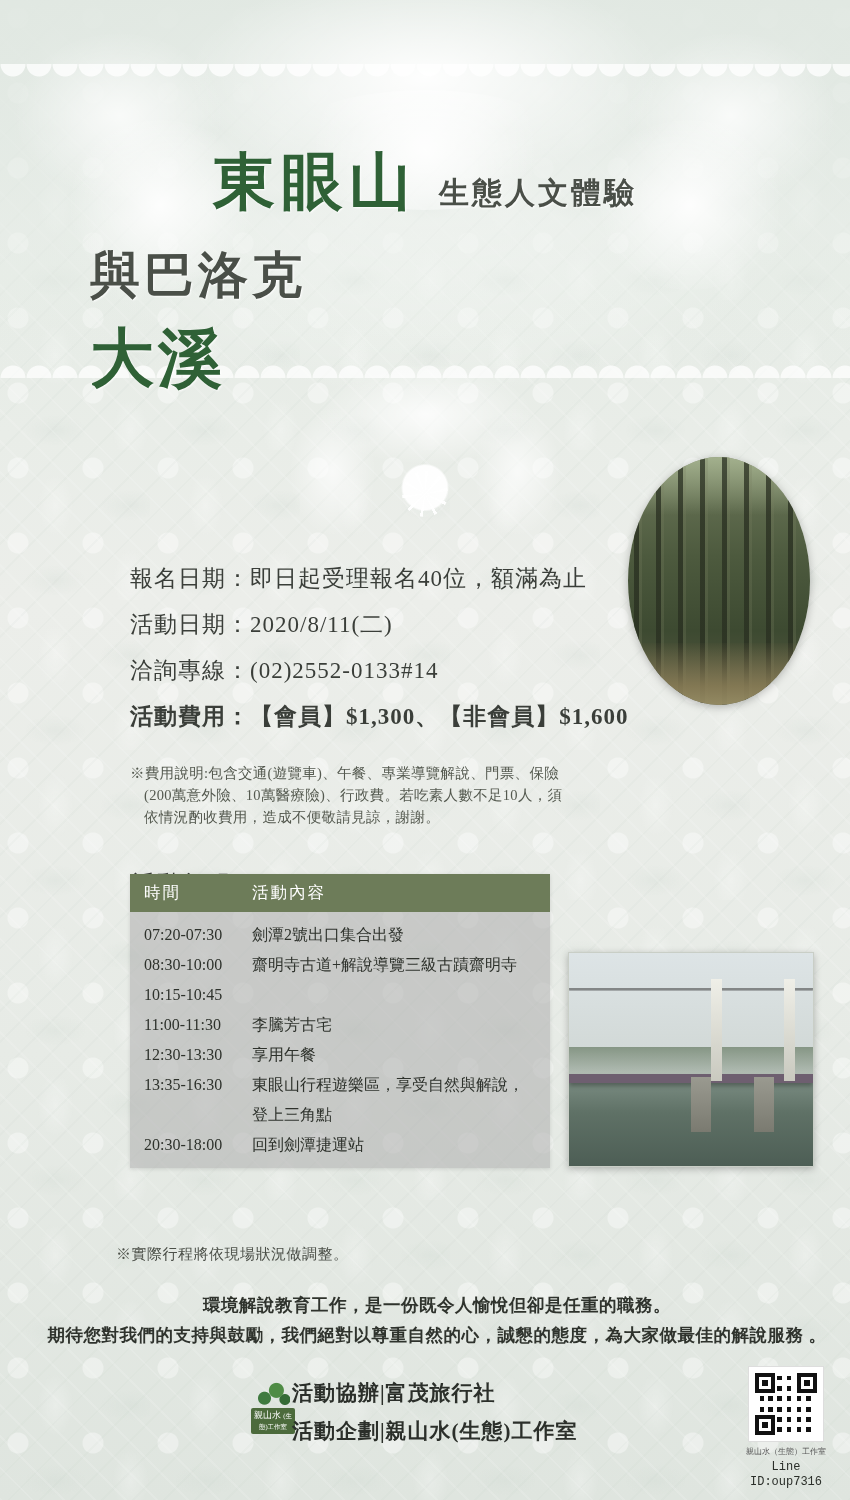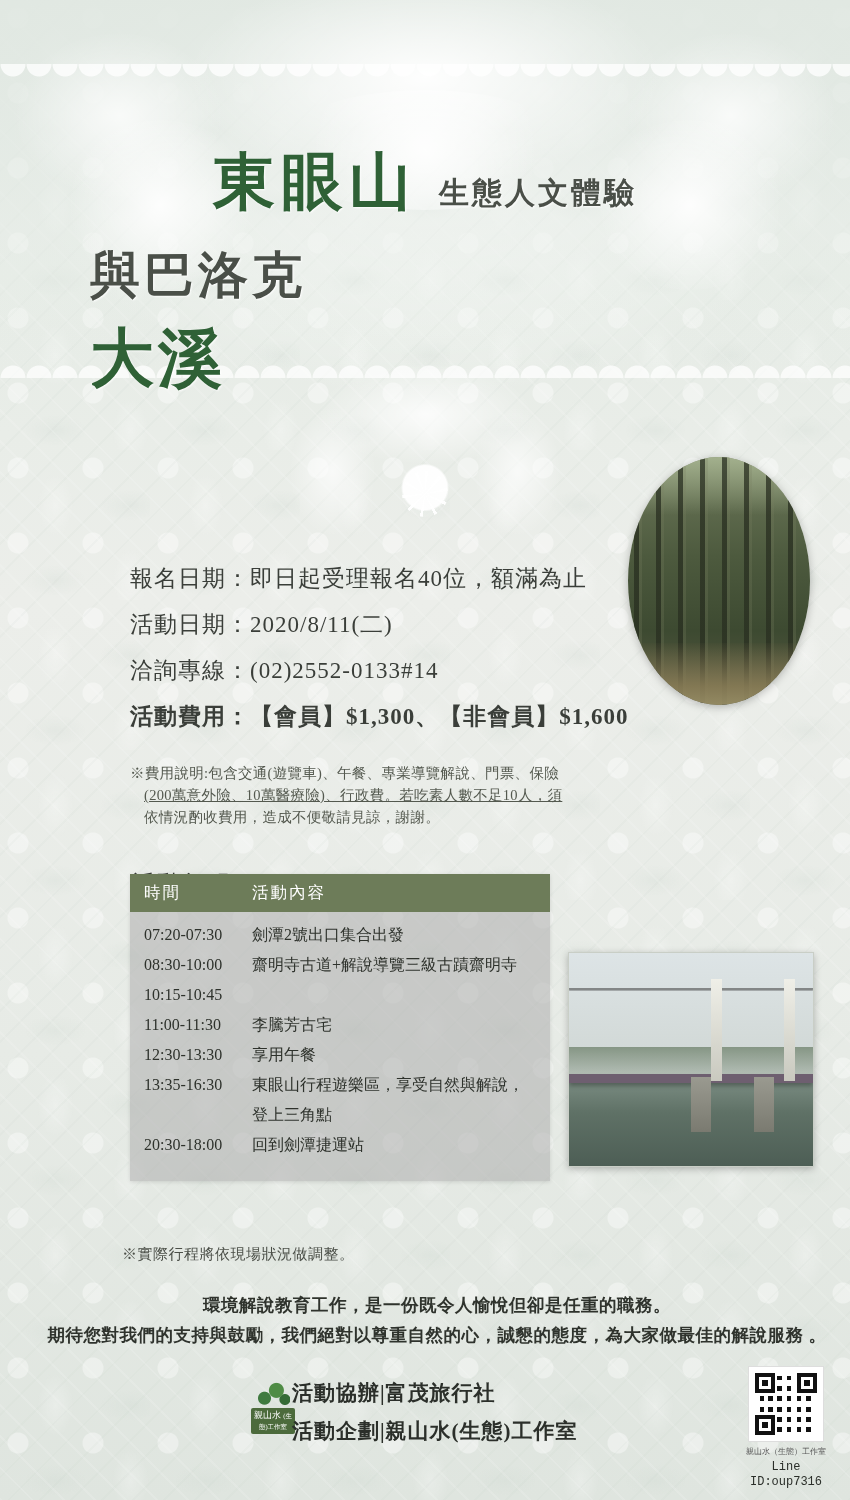--- a/index.html
+++ b/index.html
@@ -247,21 +247,21 @@
   }
   .info-line.fee { font-size: 23px; }
   .fee-bold { font-weight: 700; }
   #fee-note {
     margin-top: 22px;
     font-size: 14.5px;
     line-height: 22px;
     color: #54594f;
     letter-spacing: 0.3px;
   }
-  #fee-note div:nth-child(2) { padding-left: 14px; text-decoration: underline; }
+  #fee-note div:nth-child(2) { padding-left: 14px; }
   #fee-note div:nth-child(3) { padding-left: 14px; }
 
   
   #schedule-title {
     position: absolute;
     left: 132px; top: 868px;
     font-size: 23px;
     letter-spacing: 2px;
     color: #3a3e39;
     z-index: 7;
@@ -276,33 +276,33 @@
   }
   #schedule .head {
     display: flex;
     background: #6d7c59;
     color: #ffffff;
     font-size: 16.5px;
     letter-spacing: 2px;
   }
   #schedule .head .c1 { width: 112px; padding: 8px 0 8px 14px; }
   #schedule .head .c2 { flex: 1; padding: 8px 0 8px 10px; }
-  #schedule .rows { padding: 8px 0 21px 0; }
+  #schedule .rows { padding: 8px 0 8px 0; }
   #schedule .row {
     display: flex;
     font-size: 16px;
     line-height: 30px;
     color: #2e322c;
   }
   #schedule .row .t { width: 112px; padding-left: 14px; white-space: nowrap; }
   #schedule .row .d { flex: 1; padding-left: 10px; }
   #schedule .row .d .d2 { display: block; }
   #schedule-note {
     position: absolute;
-    left: 122px; top: 1245px;
+    left: 116px; top: 1245px;
     font-size: 15px;
     color: #4b4f48;
     z-index: 7;
     letter-spacing: 0.5px;
   }
 
   
   #closing {
     position: absolute;
     left: 0; right: 0; top: 1290px;

